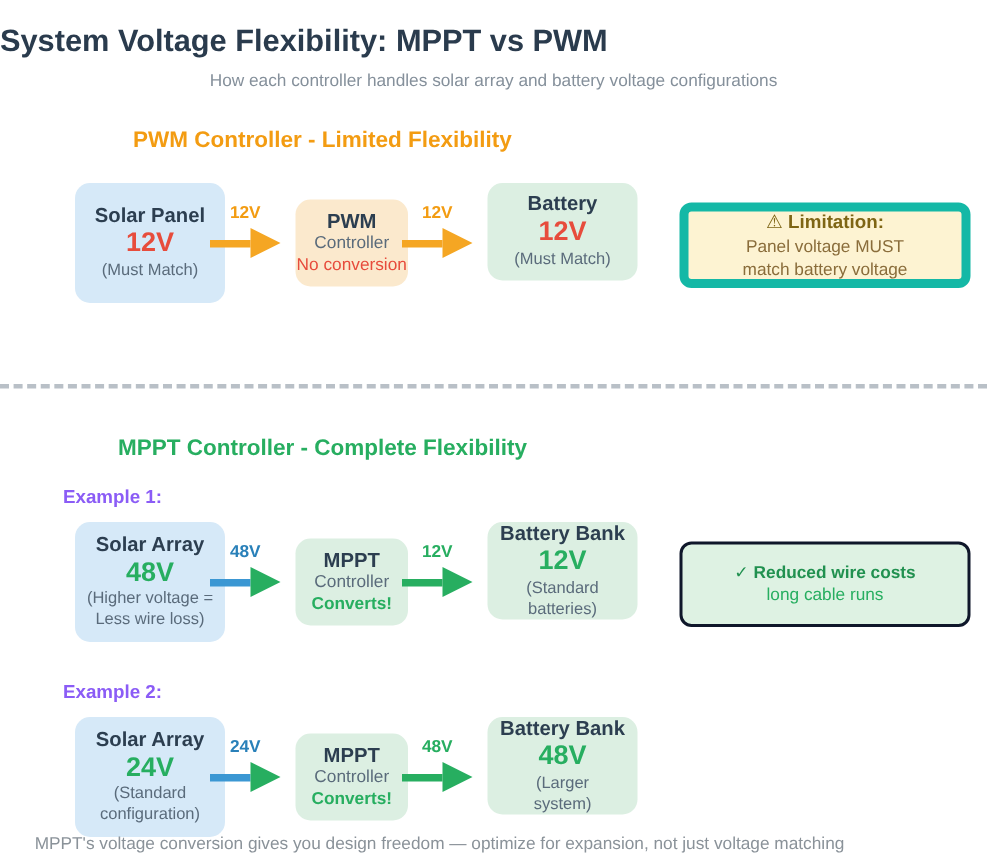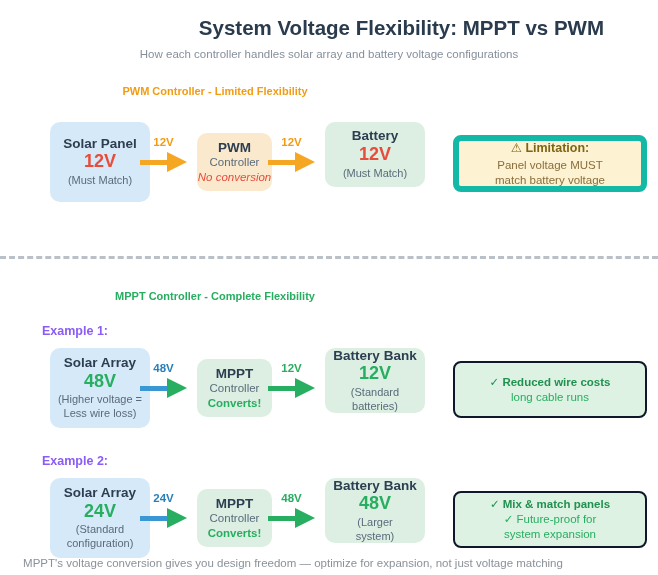--- a/index.html
+++ b/index.html
@@ -1,25 +1,25 @@
 <!DOCTYPE html>
 <html><head>
 <meta charset="utf-8">
 <style>
   html,body{margin:0;padding:0;background:#ffffff;}
   .canvas{
     position:relative;width:658px;height:575px;background:#ffffff;overflow:hidden;
     font-family:"Liberation Sans","DejaVu Sans",sans-serif;
   }
-  .title{position:absolute;top:16px;left:0;width:604px;text-align:right;
+  .title{position:absolute;top:16px;left:0;width:604px;text-align:left;
     font-size:20.5px;font-weight:bold;color:#2a3b4d;}
   .subtitle{position:absolute;top:48px;left:0;width:658px;text-align:center;
     font-size:11.5px;color:#85909b;}
   .section-header{position:absolute;left:0;width:430px;text-align:center;
-    font-size:11px;font-weight:bold;}
+    font-size:15px;font-weight:bold;}
   .pwm-header{top:85px;color:#f39c12;}
   .mppt-header{top:290px;color:#27ae60;}
   .example-label{position:absolute;left:42px;font-size:12.5px;font-weight:bold;color:#8b5cf6;}
   .ex1-label{top:324px;} .ex2-label{top:454px;}
   .divider{position:absolute;top:256px;left:0;width:658px;height:0;
     border-top:3px dashed #b9c0c7;}
   .footer{position:absolute;top:557px;left:0;width:586px;text-align:center;
     font-size:11.5px;color:#8a9299;}
 
   .row{position:absolute;left:0;width:658px;height:80px;}
@@ -32,21 +32,21 @@
   .bg-blue{background:#d6e9f8;} .bg-green{background:#dcefe2;} .bg-cream{background:#fbe9cd;}
   .node-title{font-size:13.5px;font-weight:bold;color:#2c3e50;line-height:1.15;}
   .node-voltage{font-size:18px;font-weight:bold;line-height:1.1;margin:1px 0 2px;}
   .v-red{color:#e74c3c;} .v-green{color:#27ae60;}
   .node-note{font-size:11px;color:#5a6b7b;line-height:1.25;}
   .node-note span{display:block;}
 
   .ctrl{left:187px;width:75px;top:11px;height:58px;border-radius:10px;}
   .ctrl-sub{font-size:11.5px;color:#5a6b7b;margin-top:1px;line-height:1.15;}
   .ctrl-note{font-size:11.5px;margin-top:2px;line-height:1.15;}
-  .note-red{color:#e74c3c;font-style:italic;}
+  .note-red{color:#e74c3c;}
   .note-green{color:#27ae60;font-weight:bold;}
 
   .arrow{position:absolute;top:0;height:100%;display:flex;align-items:center;}
   .pos-a{left:140px;width:47px;} .pos-b{left:268px;width:47px;}
   .arrow-shaft{flex:1;height:5px;}
   .arrow-head{width:0;height:0;border-top:10px solid transparent;
     border-bottom:10px solid transparent;border-left:20px solid;}
   .a-orange .arrow-shaft{background:#f5a623;} .a-orange .arrow-head{border-left-color:#f5a623;}
   .a-blue .arrow-shaft{background:#3b97d3;}  .a-blue .arrow-head{border-left-color:#27ae60;}
   .a-green .arrow-shaft{background:#27ae60;} .a-green .arrow-head{border-left-color:#27ae60;}
@@ -200,22 +200,17 @@
 
     <div class="node node-sink bg-green">
       <div class="node-title">Battery Bank</div>
       <div class="node-voltage v-green">48V</div>
       <div class="node-note">
         <span>(Larger</span>
           <span>system)</span>
       </div>
     </div>
 
-    <div class="callout callout-good">
-      <div class="callout-line first-line">✓ Mix &amp; match panels</div>
-      <div class="callout-line">✓ Future-proof for</div>
-      <div class="callout-line">system expansion</div>
-    </div>
   </div>
 
   <div class="footer">MPPT's voltage conversion gives you design freedom — optimize for expansion, not just voltage matching</div>
 
 </div>
 
 </body></html>

